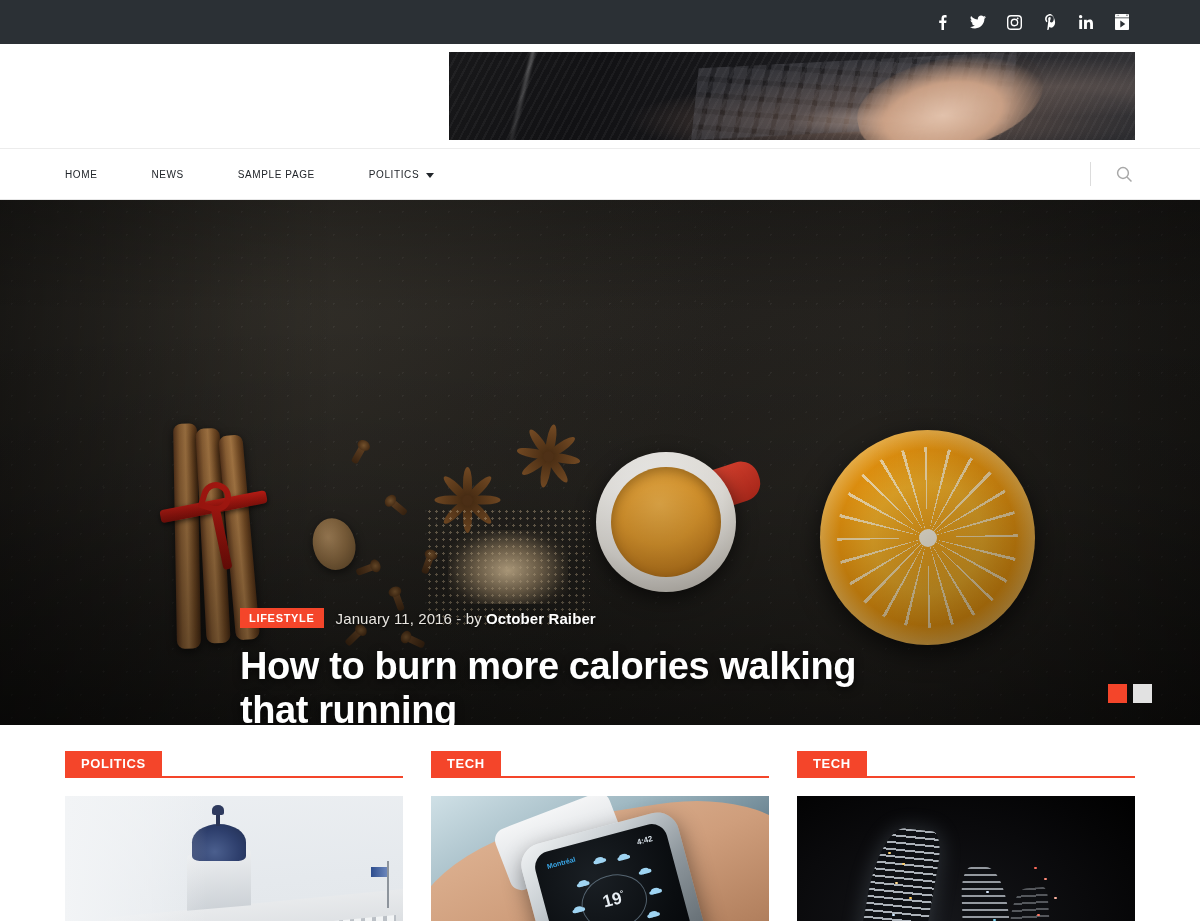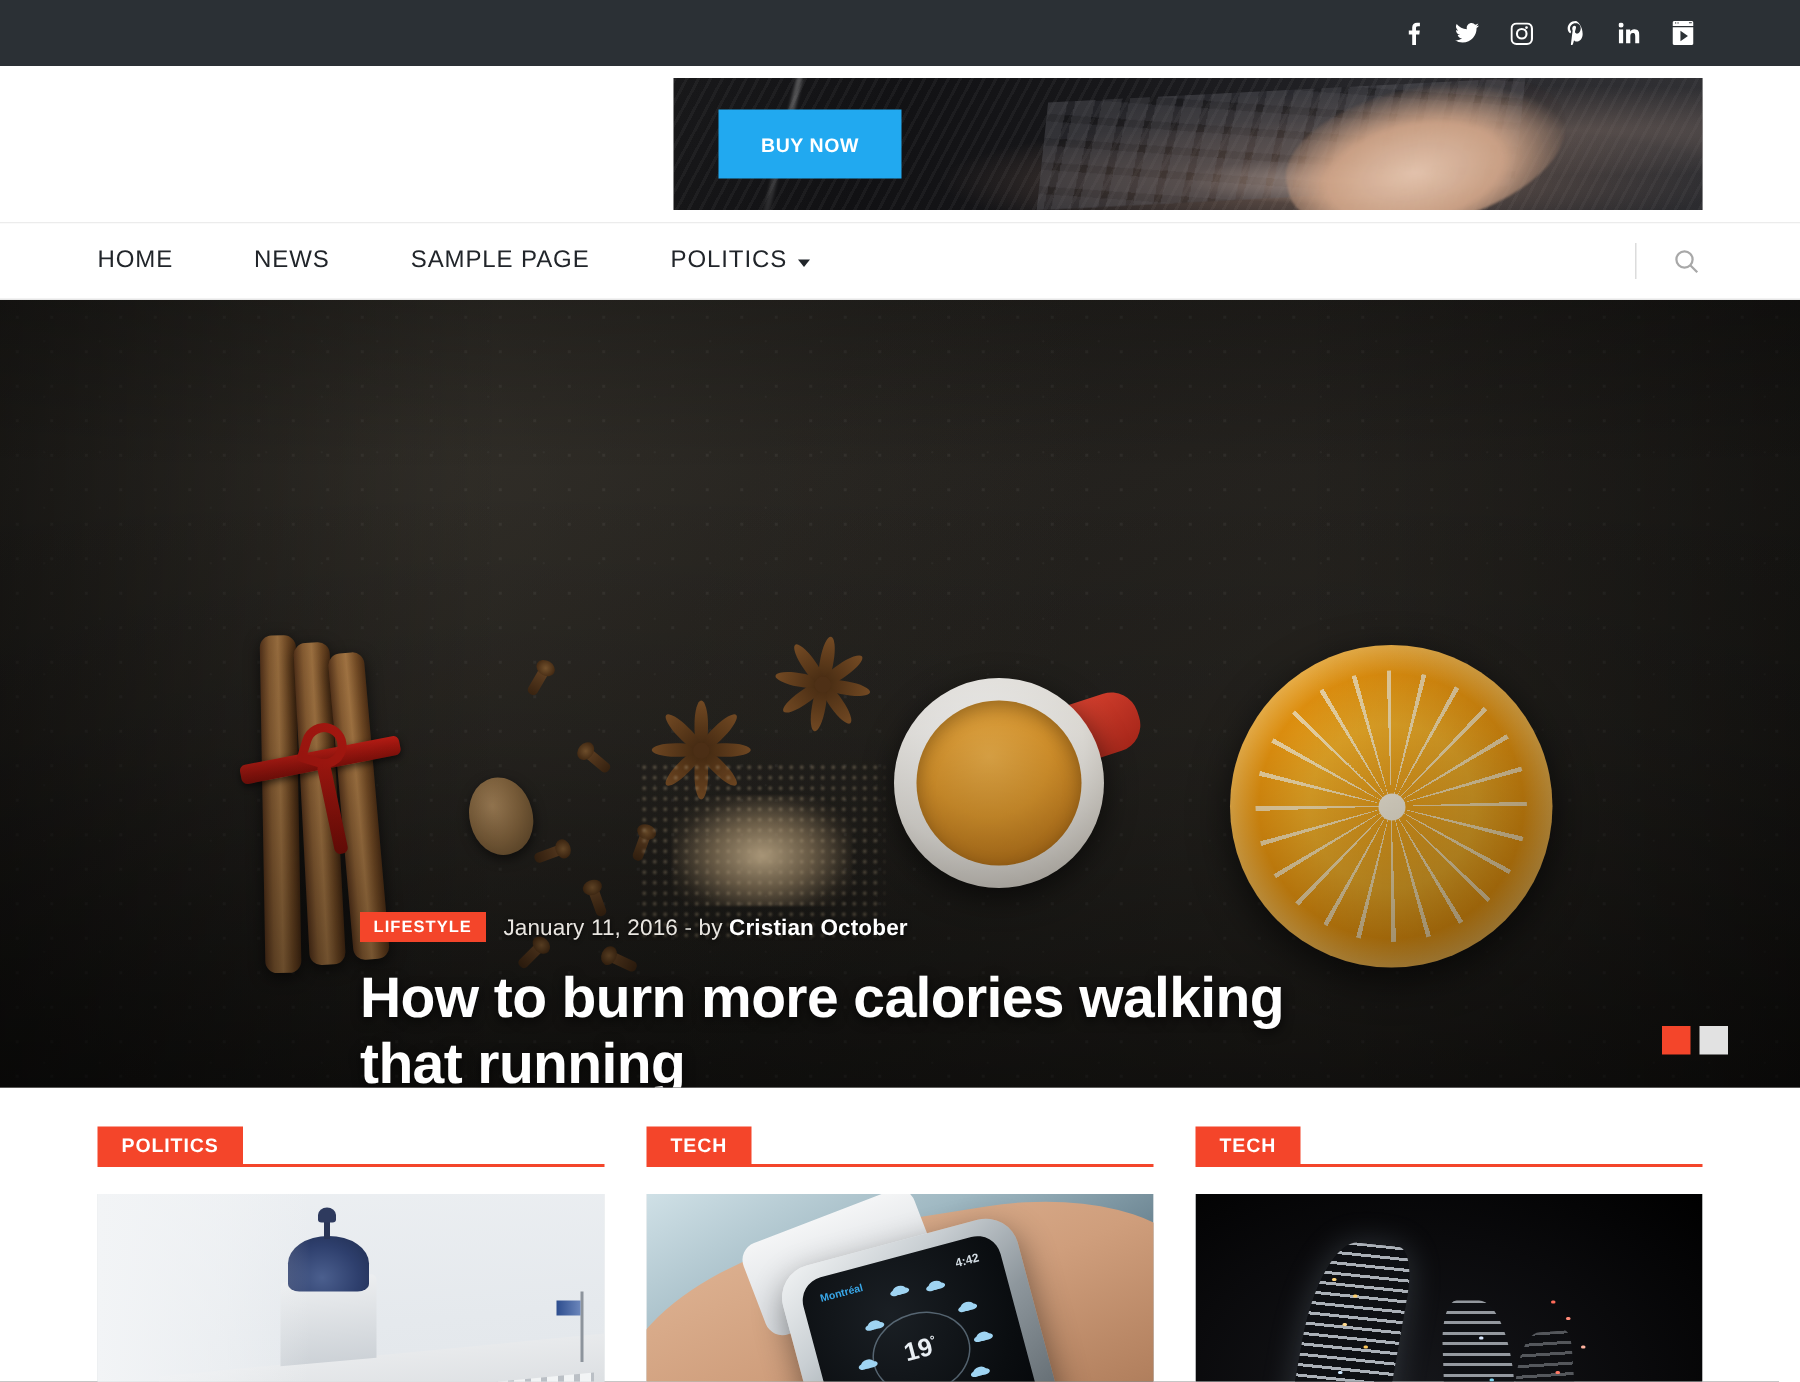--- a/index.html
+++ b/index.html
@@ -141,21 +141,21 @@
   .nav {
     height: 51px;
     background: #ffffff;
     display: flex;
     align-items: center;
     padding: 0 65px;
     border-bottom: 1px solid #e6e6e6;
   }
   .nav-items { display: flex; align-items: center; gap: 0; }
   .nav-item {
-    font-size: 16px;
+    font-size: 10px;
     letter-spacing: 0.6px;
     color: #21252a;
     padding: 0 27px;
     cursor: pointer;
     display: flex;
     align-items: center;
     gap: 7px;
     white-space: nowrap;
   }
   .nav-item:first-child { padding-left: 0; }
@@ -613,21 +613,20 @@
           <path d="M1.1 0h11.8c.6 0 1.1.5 1.1 1.1v2.3H0V1.1C0 .5.5 0 1.1 0zm1 .8a.45.45 0 1 0 0 .9.45.45 0 0 0 0-.9zm1.6 0a.45.45 0 1 0 0 .9.45.45 0 0 0 0-.9zM13 1.1c0-.2-.16-.35-.35-.35h-1.4a.35.35 0 0 0 0 .7h1.4c.19 0 .35-.16.35-.35zM0 4.2h14V14.9c0 .6-.5 1.1-1.1 1.1H1.1C.5 16 0 15.5 0 14.9V4.2zm5.3 2.3v7l5-3.5-5-3.5z"></path>
         </svg>
     </a>
   </div>
 </div>
 
 <div class="header">
   <div class="ad-banner">
     <div class="ad-keys"></div>
     <div class="ad-hand"></div>
-    <button class="ad-btn">BUY NOW</button>
   </div>
 </div>
 
 <div class="nav">
   <div class="nav-items">
     <div class="nav-item">
       <span>HOME</span>
     </div>
     <div class="nav-item">
       <span>NEWS</span>
@@ -717,21 +716,21 @@
 
   <div class="hero-vignette"></div>
 
   <div class="hero-content">
     <div class="hero-meta">
       <span class="badge-cat">LIFESTYLE</span>
       <span class="hero-date">
         <span>January 11, 2016</span>
         <span class="sep">-</span>
         <span>by</span>
-        <span class="author">Cristian October</span>
+        <span class="author">October Raiber</span>
       </span>
     </div>
     <h1 class="hero-title">How to burn more calories walking that running</h1>
   </div>
 
   <div class="hero-dots">
     <span class="dot active"></span>
     <span class="dot idle"></span>
   </div>
 </div>

